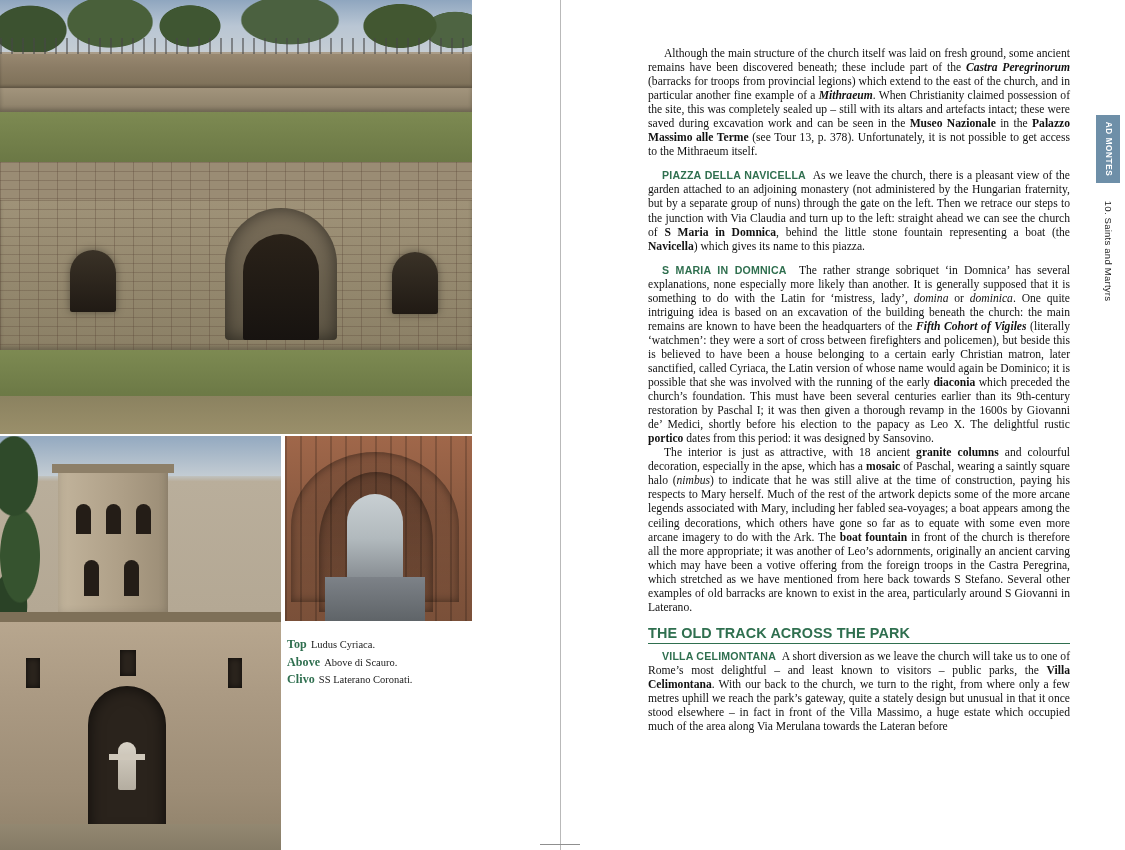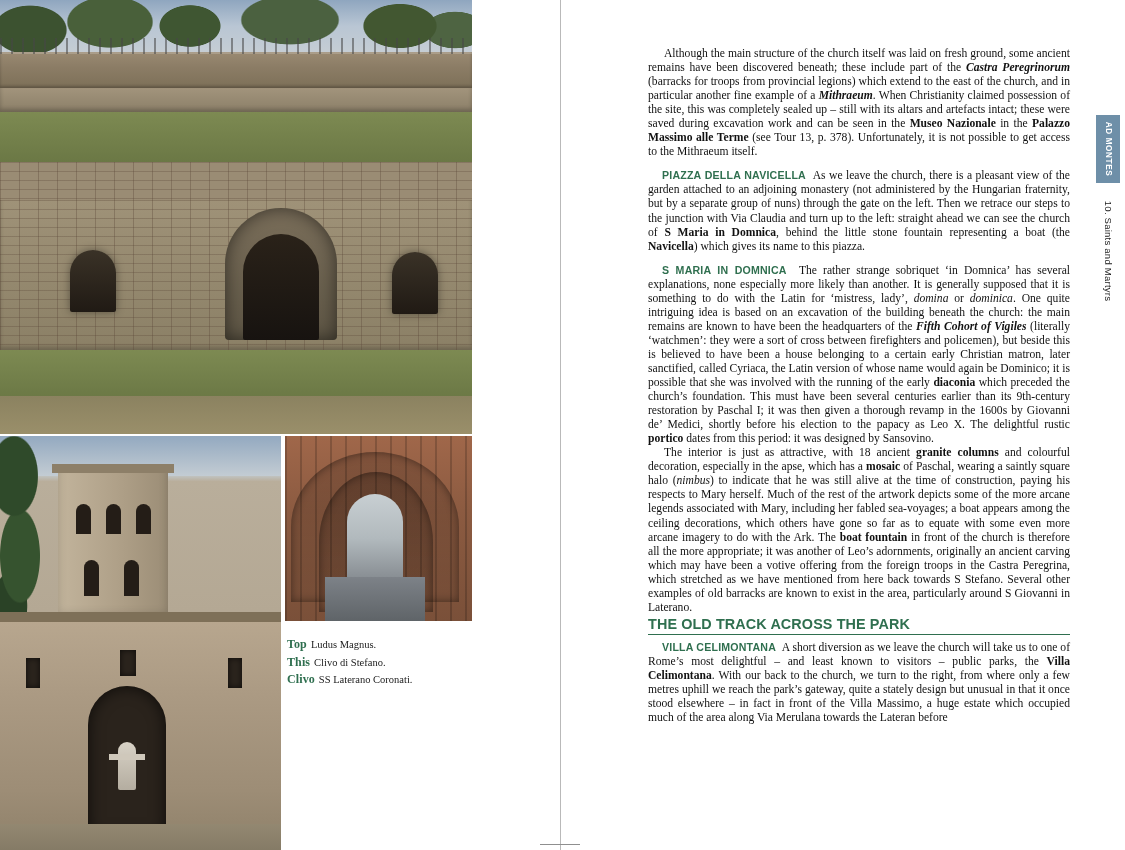--- a/index.html
+++ b/index.html
@@ -314,21 +314,21 @@
     font-weight: bold;
     font-size: 14.4px;
     letter-spacing: 0.1px;
   }
   .rule {
     border-top: 1px solid #2f6f4f;
     margin-top: 3px;
     margin-bottom: 5px;
     width: 422px;
   }
-  .head-block { margin-top: 2px; }
+  .head-block { margin-top: 11px; }
 
   .folio {
     position: absolute;
     left: 0;
     top: 814px;
     width: 422px;
     text-align: right;
     font-size: 11.5px;
     color: #111;
   }
@@ -424,24 +424,24 @@
   <div class="photo photo-bm">
     <div class="arcade"></div>
     <div class="bm-arch" style="left:6px;top:16px;width:168px;height:150px;background:linear-gradient(to bottom,rgba(0,0,0,0.18),rgba(0,0,0,0.05));"></div>
     <div class="bm-arch" style="left:34px;top:36px;width:114px;height:140px;background:linear-gradient(to bottom,rgba(0,0,0,0.22),rgba(0,0,0,0.08));"></div>
     <div class="tunnel"></div>
     <div class="road"></div>
   </div>
 
   <div class="captions">
     <div class="caption-line">
-      <span class="lbl">Top</span><span>Ludus Magnus.</span>
+      <span class="lbl">Top</span><span>Ludus Cyriaca.</span>
     </div>
     <div class="caption-line">
-      <span class="lbl">This</span><span>Clivo di Stefano.</span>
+      <span class="lbl">Above</span><span>Above di Scauro.</span>
     </div>
     <div class="caption-line">
       <span class="lbl">Clivo</span><span>SS Laterano Coronati.</span>
     </div>
   </div>
 </div>
 
 <div class="spine"></div>
 <div class="spine-mark"></div>
 

